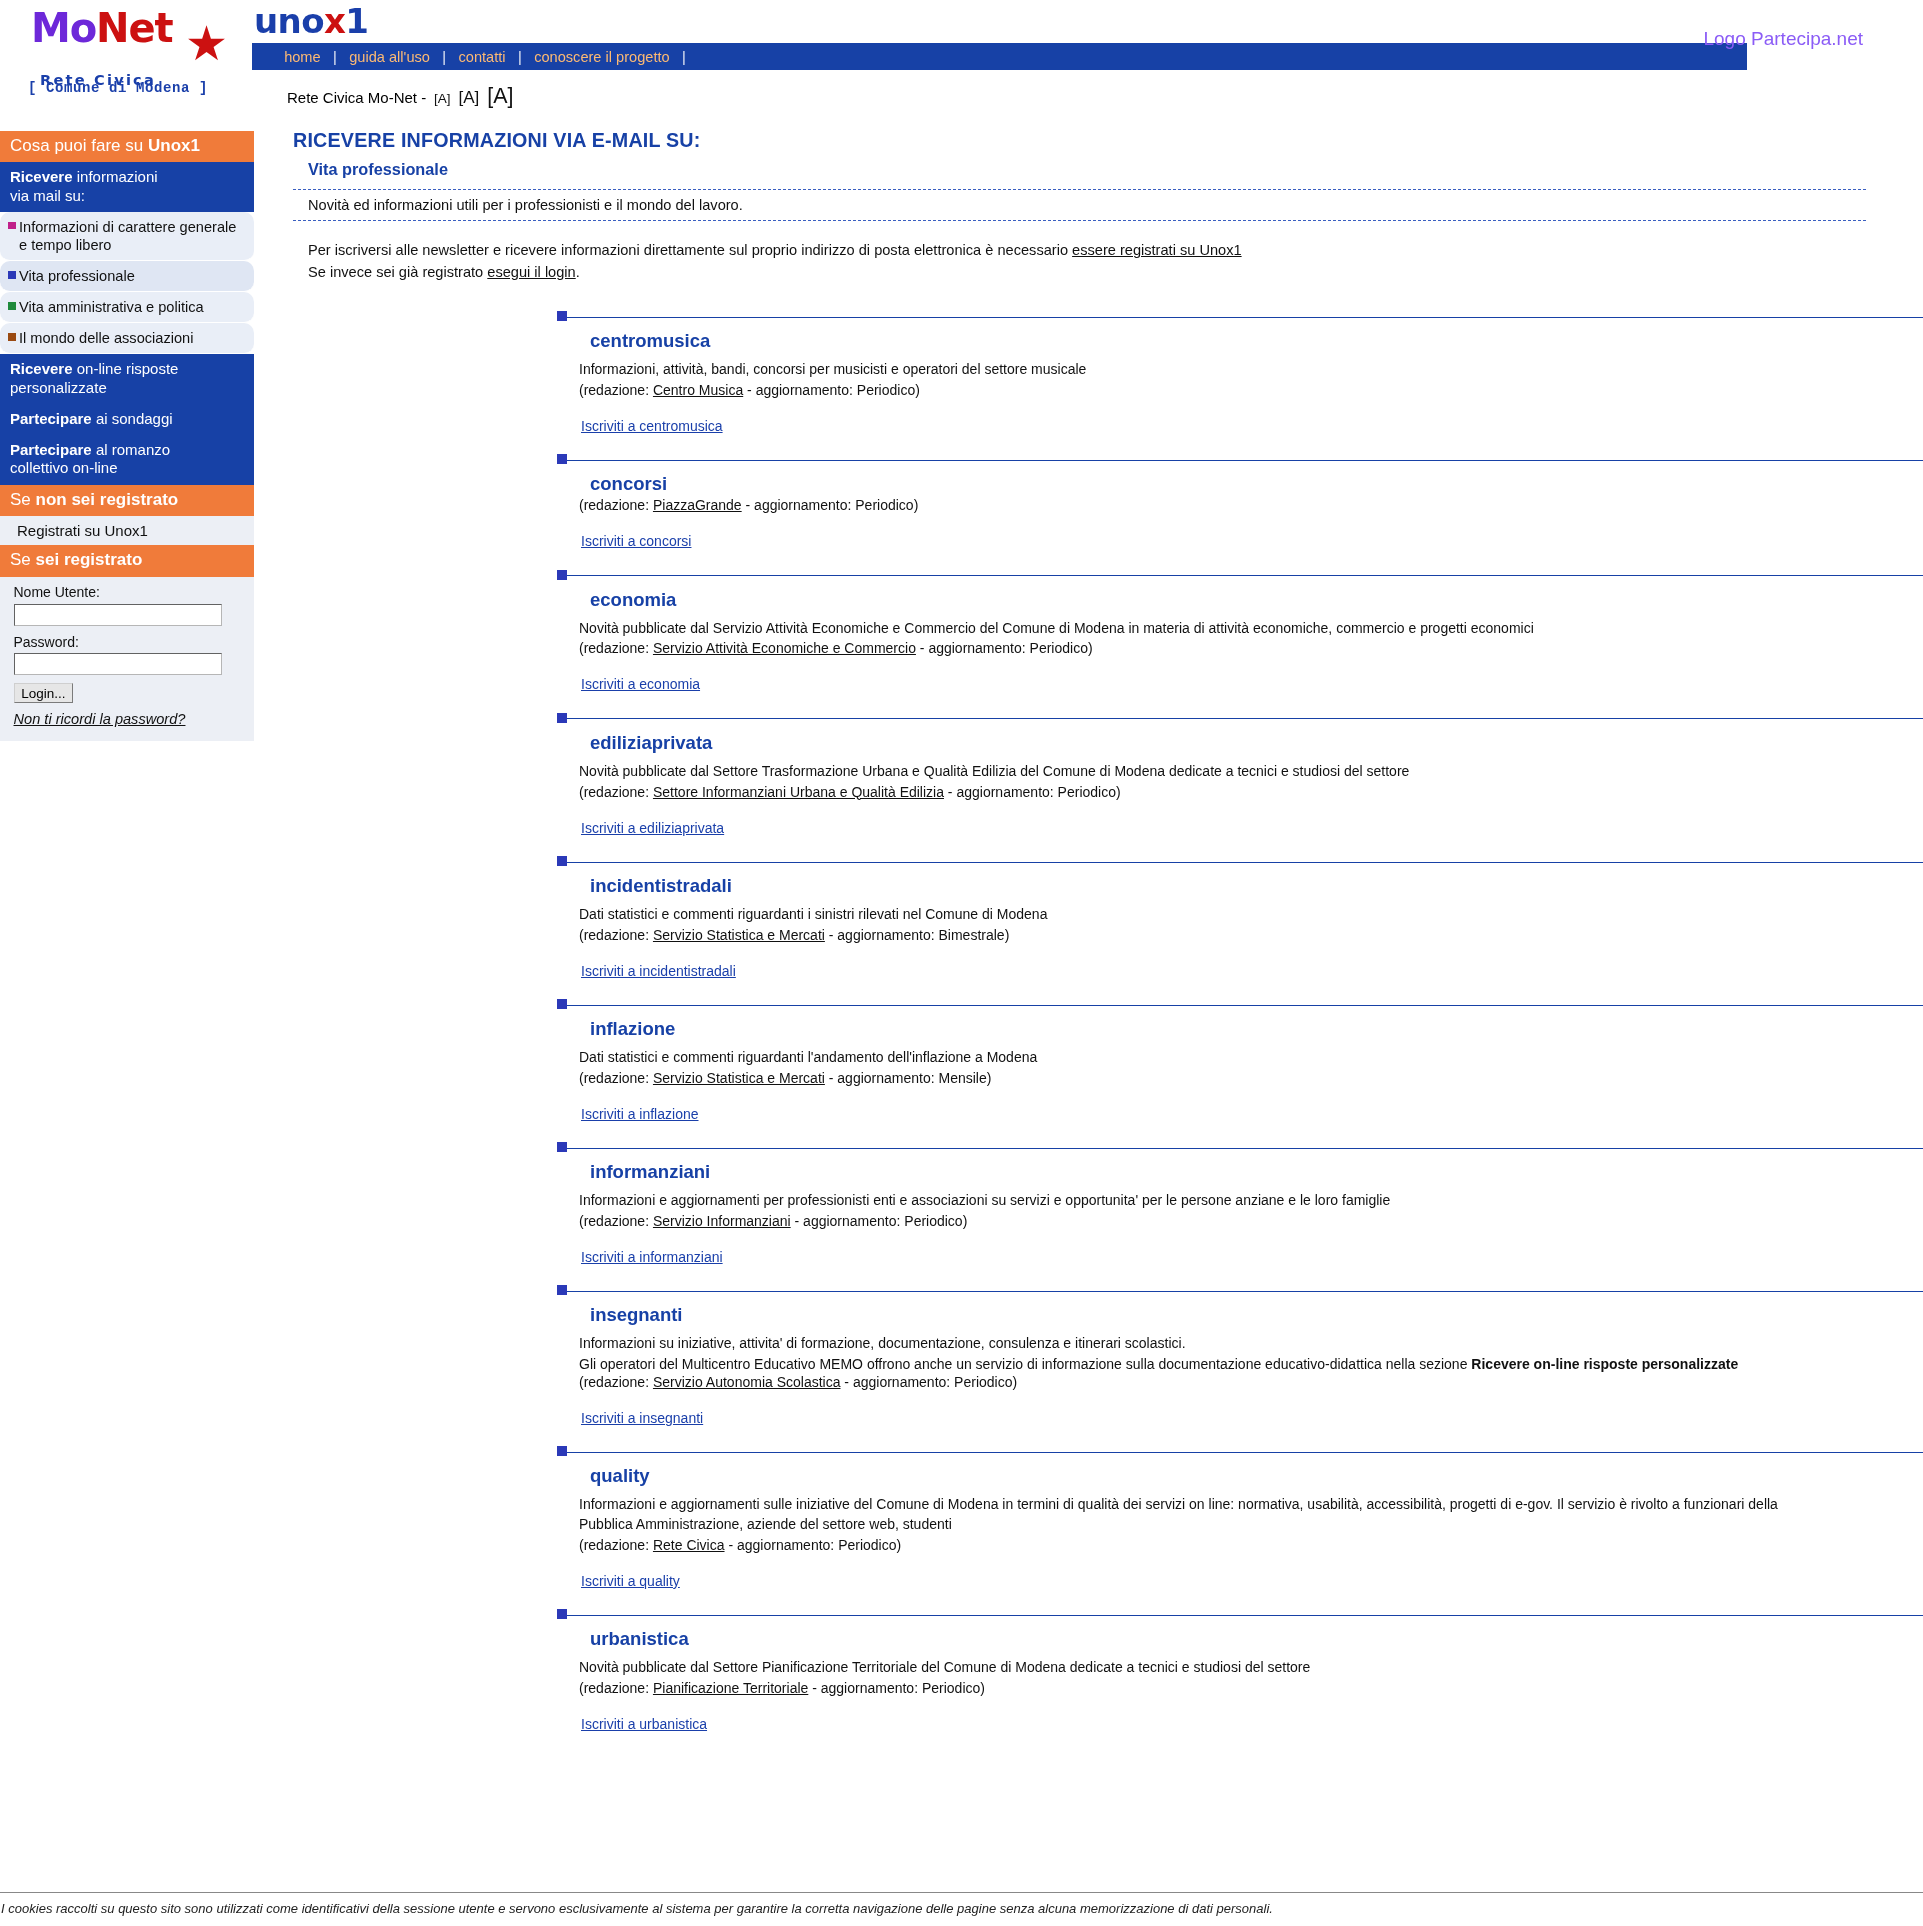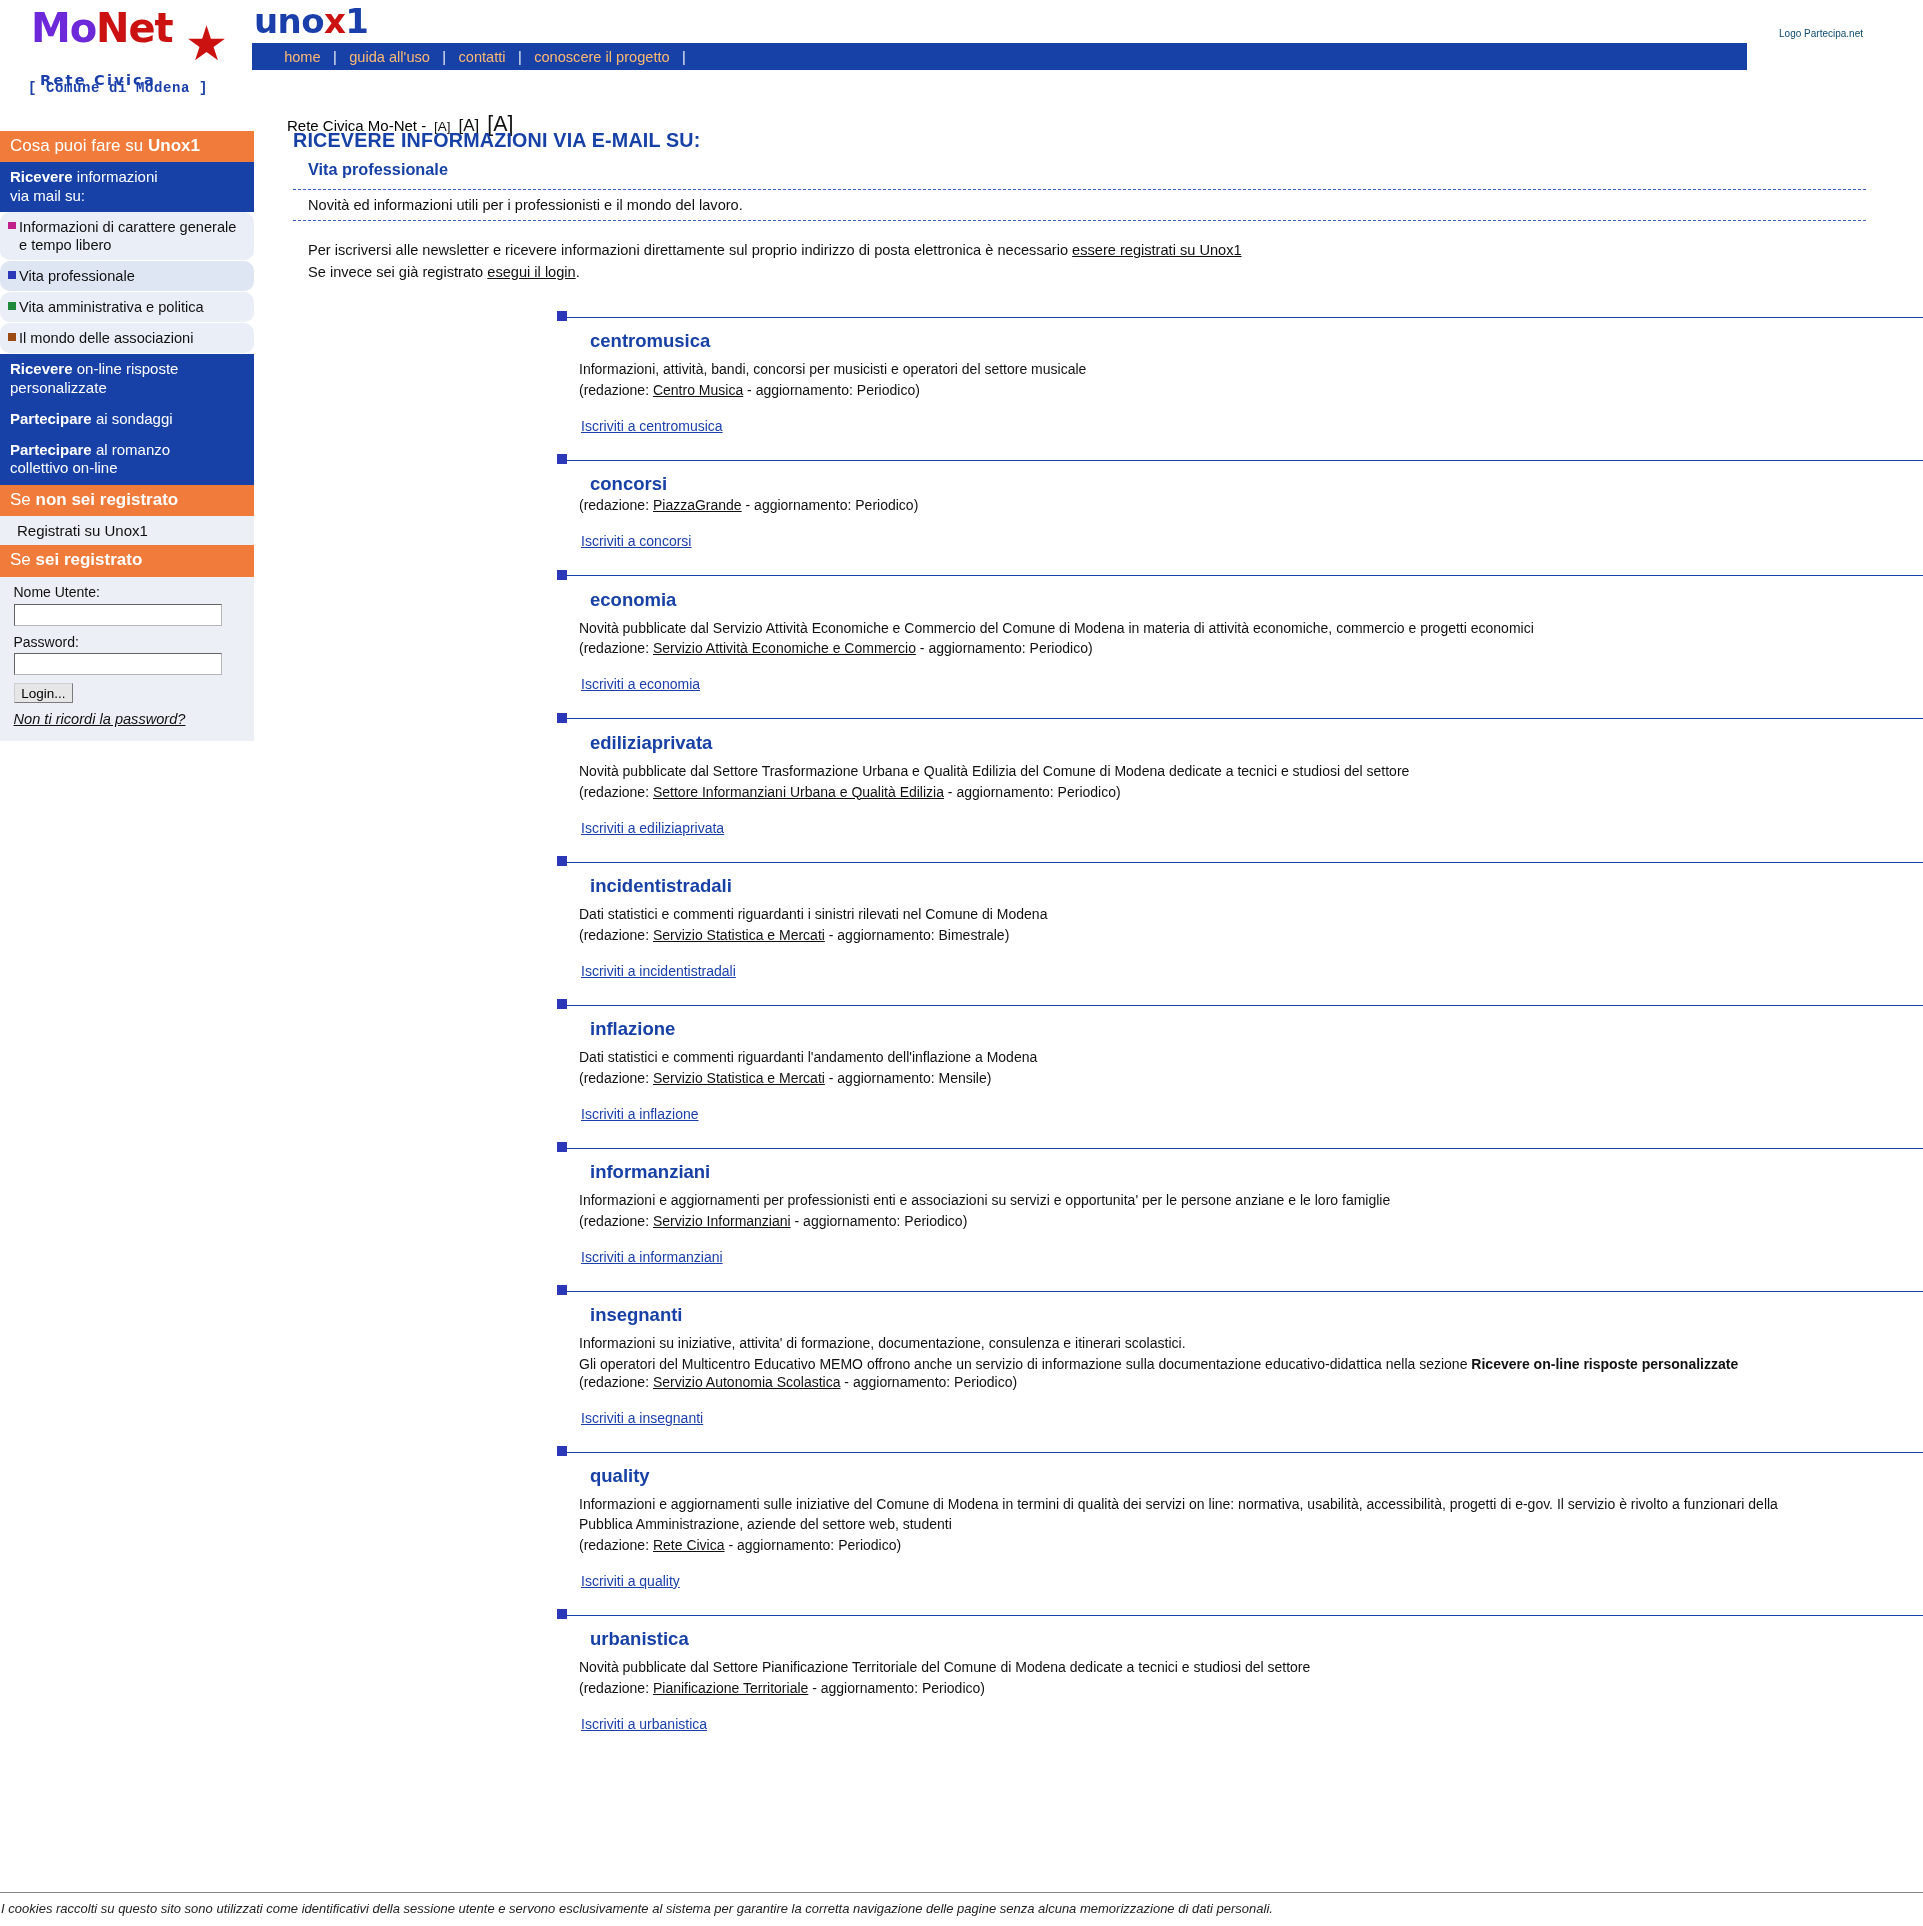--- a/index.html
+++ b/index.html
@@ -103,34 +103,33 @@
     color: #fdba74;
     text-decoration: none;
     padding: 0 12.4px;
   }
   .navbar .sep { color: #ffffff; opacity: .9; }
 
   .partecipa-logo {
     position: absolute;
     right: 61px;
     top: 28px;
-    color: #0c4a6e;
-    font-size: 10px;
+    color: #8b5cf6;
+    font-size: 19px;
   }
 
   .retecivica-line {
     position: absolute;
     left: 287px;
     top: 84px;
     font-size: 15px;
     color: #000;
     display: flex;
     align-items: baseline;
     gap: 7.9px;
-    margin-top: 28px;
   }
   .retecivica-line .a1 { font-size: 13.5px; }
   .retecivica-line .a2 { font-size: 17px; }
   .retecivica-line .a3 { font-size: 21.4px; }
 
   
   .sidebar {
     position: absolute;
     left: 0px;
     top: 112px;

